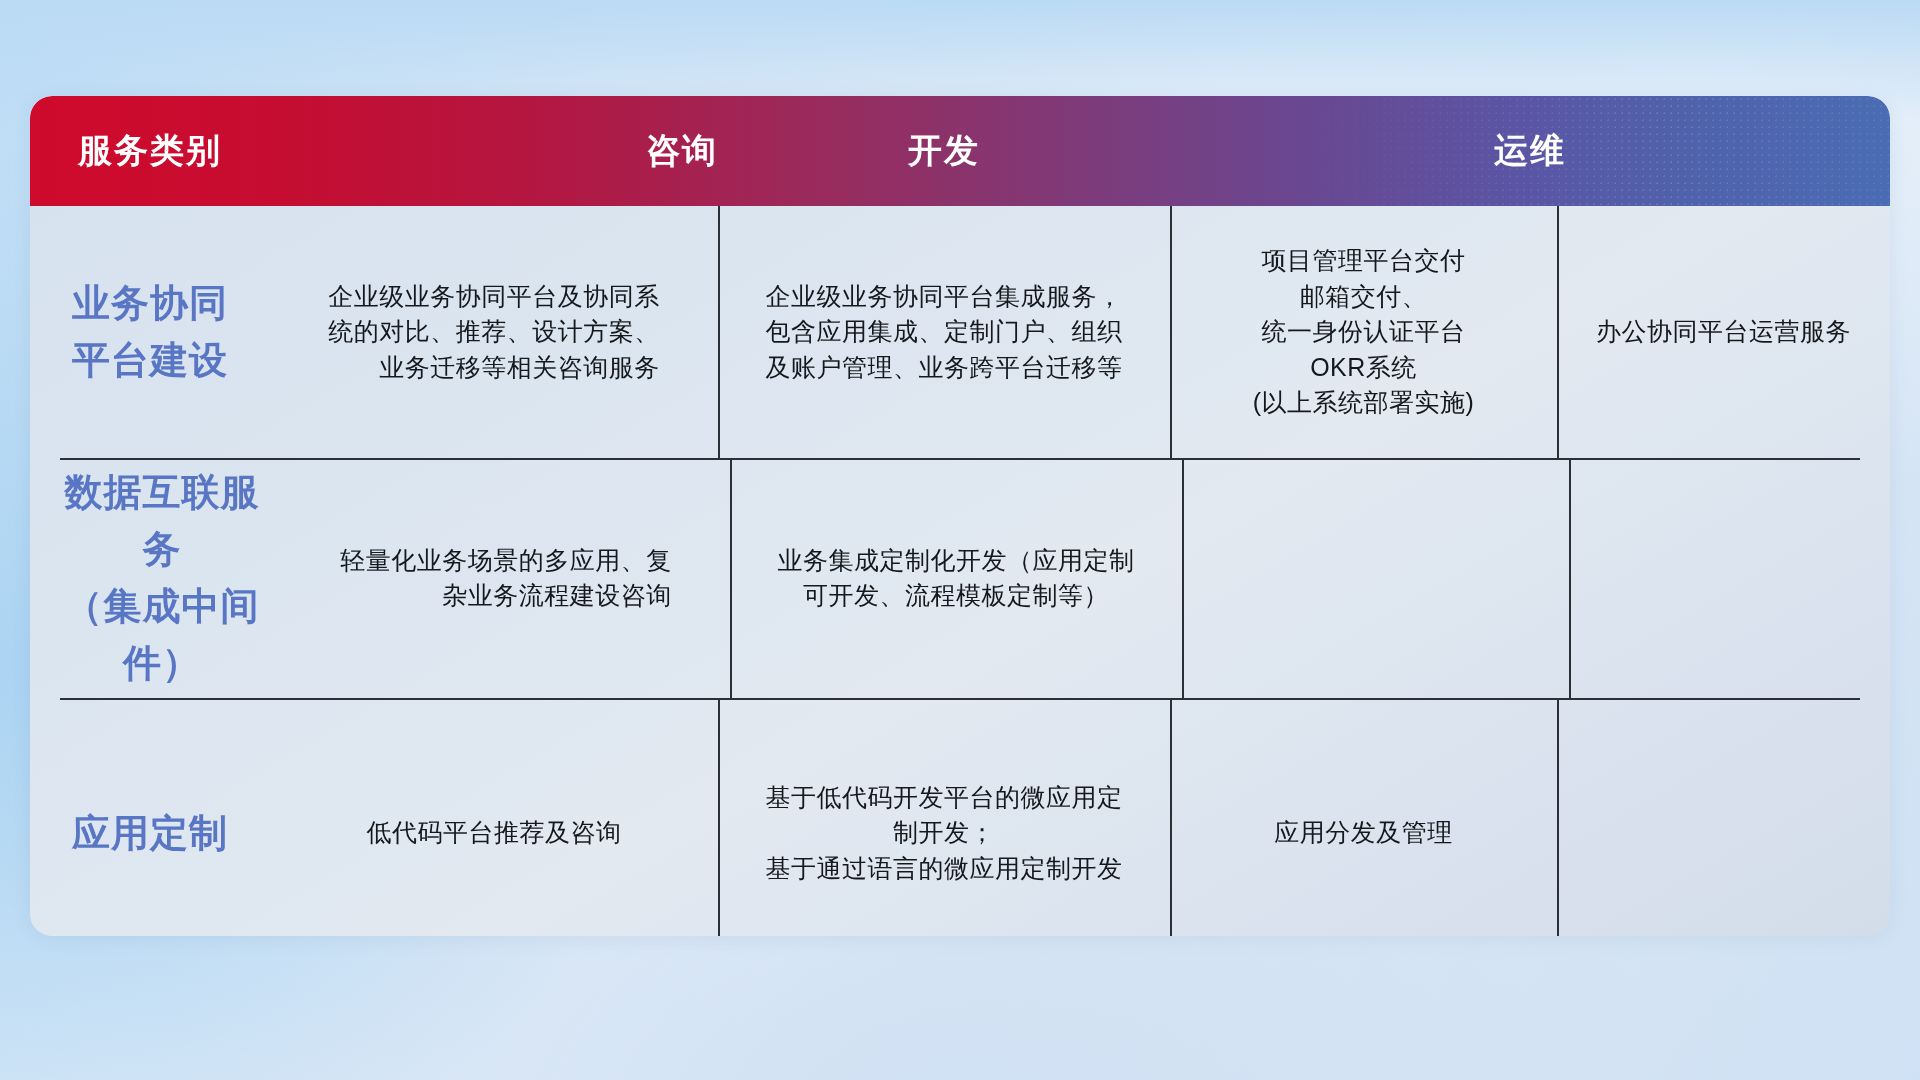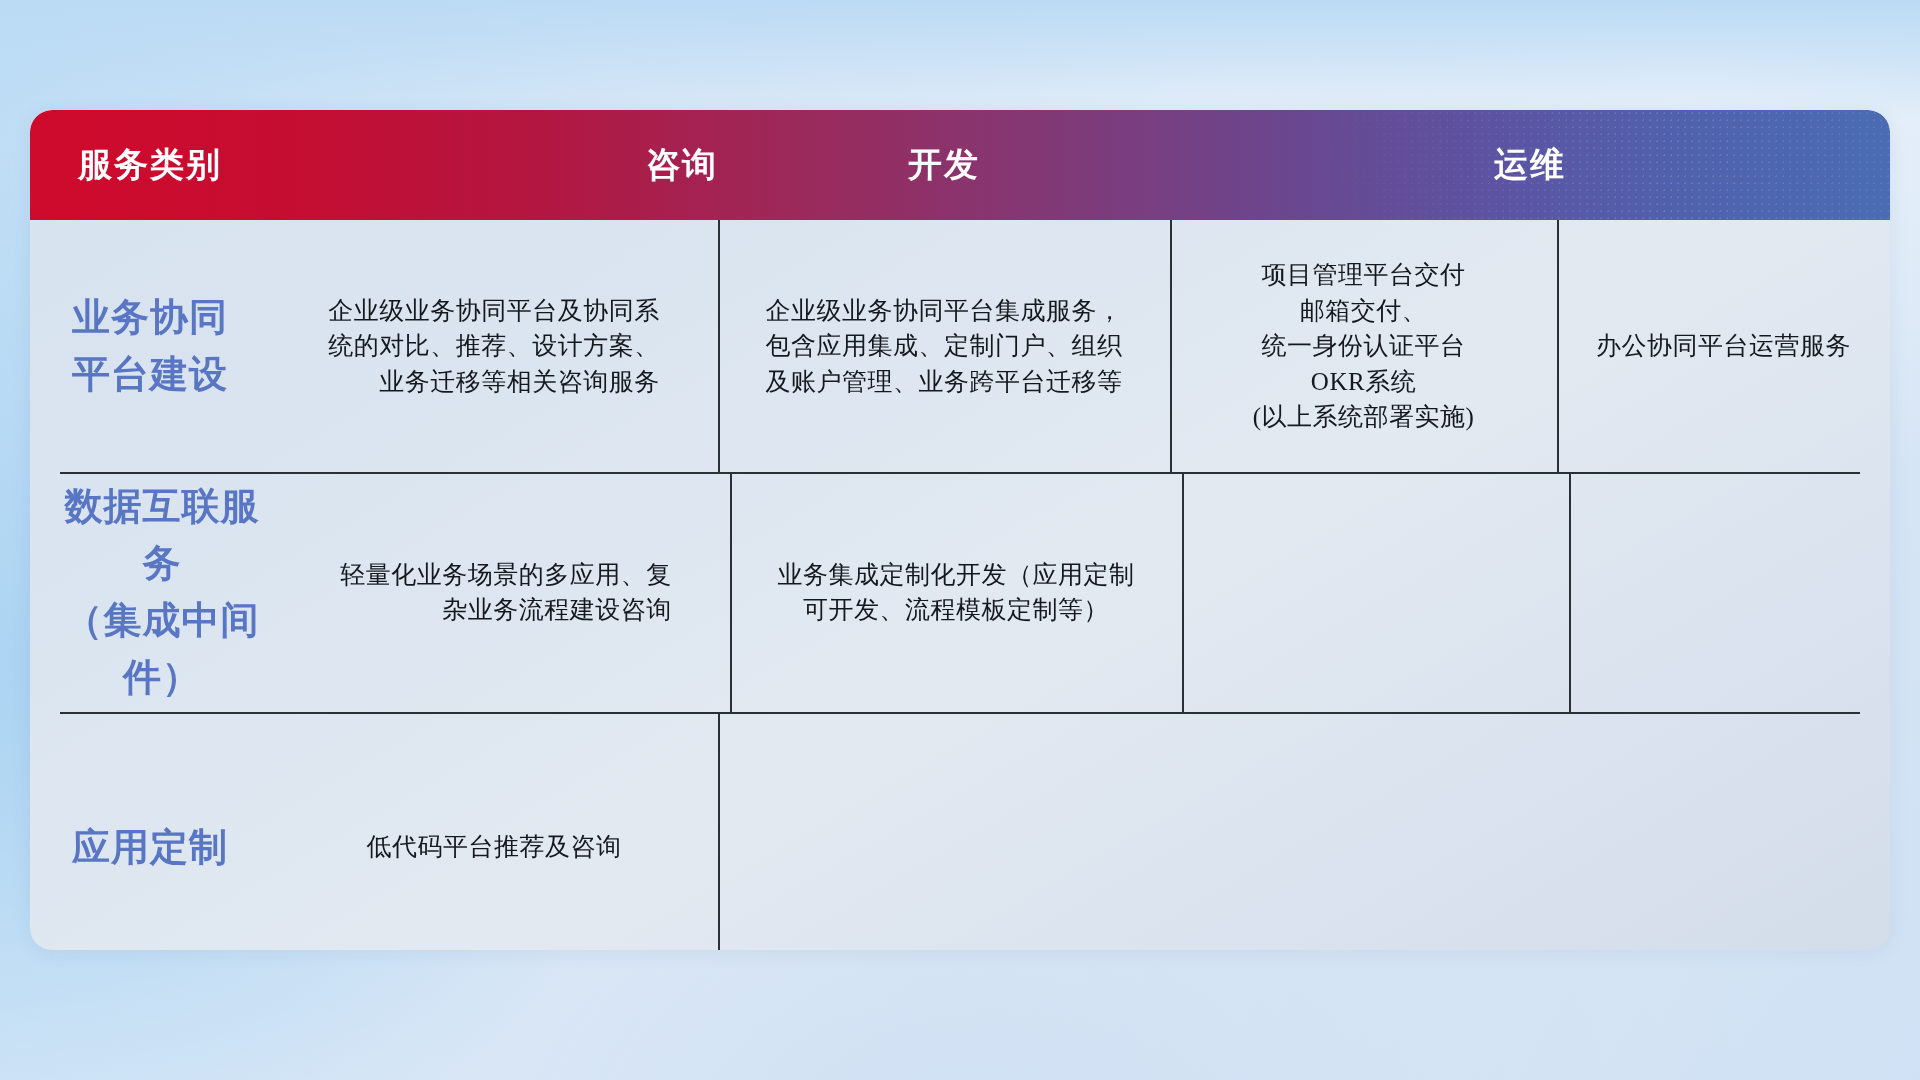--- a/index.html
+++ b/index.html
@@ -28,21 +28,21 @@
   #bg-soft-top {
     position: absolute;
     left: 0; top: 0; right: 0; height: 120px;
     background: linear-gradient(180deg, #bbdaf4 0%, rgba(214,233,248,0) 100%);
   }
 
   
   #table-card {
     position: absolute;
     left: 30px;
-    top: 110px;
+    top: 96px;
     width: 1860px;
     height: 840px;
     border-radius: 22px;
     background: linear-gradient(150deg, #d6e2ef 0%, #dbe5f0 30%, #e2e9f1 58%, #d9e2ee 82%, #d3dde9 100%);
     box-shadow: 0 2px 18px rgba(80,110,150,0.10);
     overflow: hidden;
     display: flex;
     flex-direction: column;
   }
 
@@ -115,21 +115,20 @@
     align-items: center;
     justify-content: center;
     text-align: center;
     position: relative;
     padding: 6px 14px;
     box-sizing: border-box;
     color: #15181d;
     font-size: 25px;
     line-height: 1.42;
     letter-spacing: 0.5px;
-    font-family: Liberation Serif, serif;
   }
   .td.has-left-rule::before {
     content: "";
     position: absolute;
     left: 0;
     top: 0;
     bottom: 0;
     width: 2px;
     background: #2b2f36;
   }
@@ -214,19 +213,27 @@
       </div>
     </div>
 
     <div class="tr row-2">
       <div class="td c0">
         <span class="cat cell-text">应用定制</span>
       </div>
       <div class="td c1">
         <span class="cell-text">低代码平台推荐及咨询</span>
       </div>
+      <div class="td c2 has-left-rule">
+        <span class="cell-text">基于低代码开发平台的微应用定
+制开发；
+基于通过语言的微应用定制开发</span>
+      </div>
+      <div class="td c3 has-left-rule">
+        <span class="cell-text">应用分发及管理</span>
+      </div>
       <div class="td c4 has-left-rule">
         <span class="cell-text"></span>
       </div>
     </div>
 
   </div>
 </div>
 
 </body></html>

